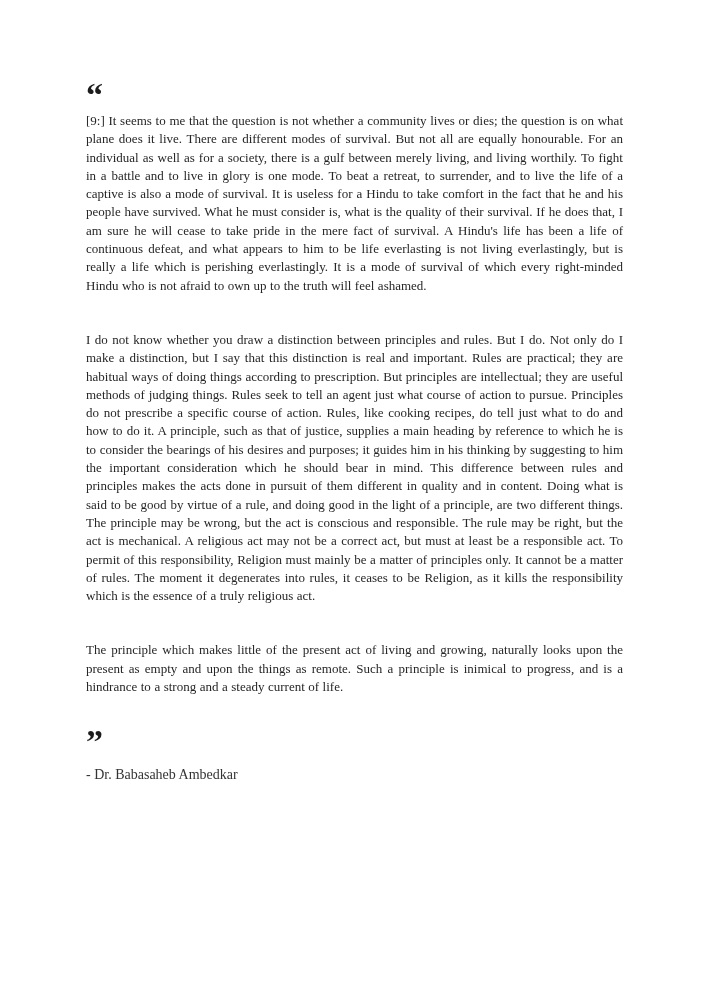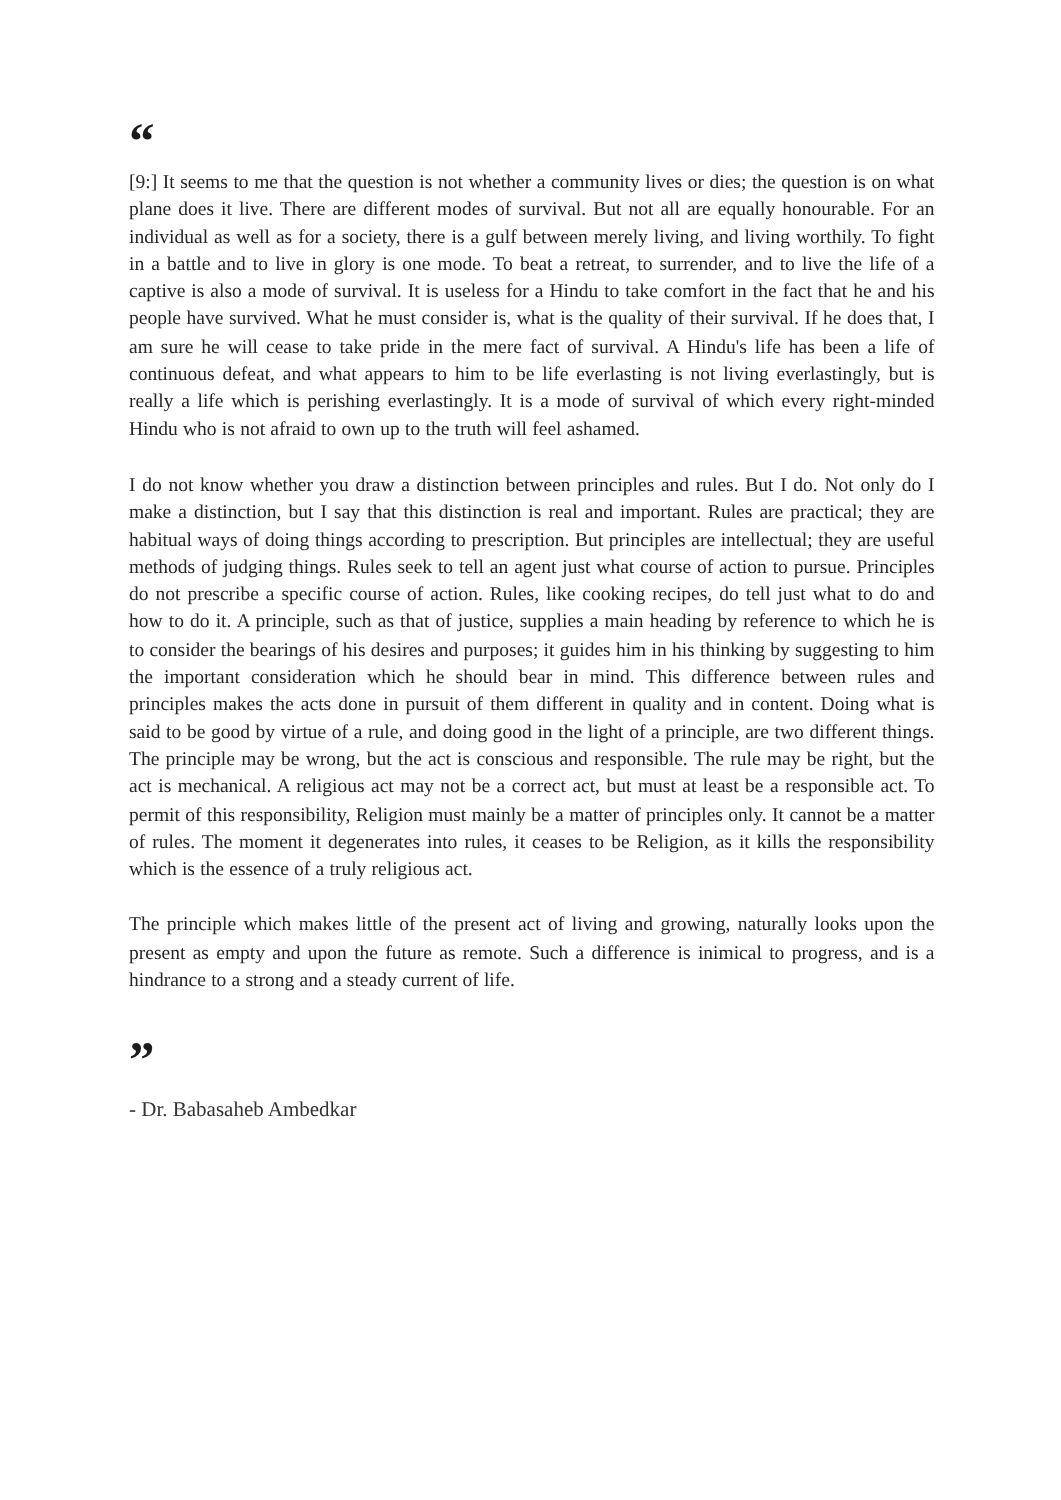--- a/index.html
+++ b/index.html
@@ -33,21 +33,21 @@
 
   .quote-paragraph {
     font-size: 13px;
     line-height: 18.3px;
     text-align: justify;
     color: #262626;
     word-spacing: 0.02em;
   }
 
   .quote-paragraph + .quote-paragraph {
-    margin-top: 19px;
+    margin-top: 36px;
   }
 
   .close-quote {
     margin-top: 24px;
     height: 34px;
     font-size: 34px;
     line-height: 44px;
     font-weight: 700;
     color: #1c1c1c;
     letter-spacing: -1px;
@@ -65,19 +65,19 @@
 <body>
 
 <div class="page">
 
   <div class="open-quote">“</div>
 
   <p class="quote-paragraph">[9:] It seems to me that the question is not whether a community lives or dies; the question is on what plane does it live. There are different modes of survival. But not all are equally honourable. For an individual as well as for a society, there is a gulf between merely living, and living worthily. To fight in a battle and to live in glory is one mode. To beat a retreat, to surrender, and to live the life of a captive is also a mode of survival. It is useless for a Hindu to take comfort in the fact that he and his people have survived. What he must consider is, what is the quality of their survival. If he does that, I am sure he will cease to take pride in the mere fact of survival. A Hindu's life has been a life of continuous defeat, and what appears to him to be life everlasting is not living everlastingly, but is really a life which is perishing everlastingly. It is a mode of survival of which every right-minded Hindu who is not afraid to own up to the truth will feel ashamed.</p>
 
   <p class="quote-paragraph">I do not know whether you draw a distinction between principles and rules. But I do. Not only do I make a distinction, but I say that this distinction is real and important. Rules are practical; they are habitual ways of doing things according to prescription. But principles are intellectual; they are useful methods of judging things. Rules seek to tell an agent just what course of action to pursue. Principles do not prescribe a specific course of action. Rules, like cooking recipes, do tell just what to do and how to do it. A principle, such as that of justice, supplies a main heading by reference to which he is to consider the bearings of his desires and purposes; it guides him in his thinking by suggesting to him the important consideration which he should bear in mind. This difference between rules and principles makes the acts done in pursuit of them different in quality and in content. Doing what is said to be good by virtue of a rule, and doing good in the light of a principle, are two different things. The principle may be wrong, but the act is conscious and responsible. The rule may be right, but the act is mechanical. A religious act may not be a correct act, but must at least be a responsible act. To permit of this responsibility, Religion must mainly be a matter of principles only. It cannot be a matter of rules. The moment it degenerates into rules, it ceases to be Religion, as it kills the responsibility which is the essence of a truly religious act.</p>
 
-  <p class="quote-paragraph">The principle which makes little of the present act of living and growing, naturally looks upon the present as empty and upon the future as remote. Such a difference is inimical to progress, and is a hindrance to a strong and a steady current of life.</p>
+  <p class="quote-paragraph">The principle which makes little of the present act of living and growing, naturally looks upon the present as empty and upon the things as remote. Such a principle is inimical to progress, and is a hindrance to a strong and a steady current of life.</p>
 
   <div class="close-quote">”</div>
 
   <div class="attribution">- Dr. Babasaheb Ambedkar</div>
 
 </div>
 
 </body></html>

